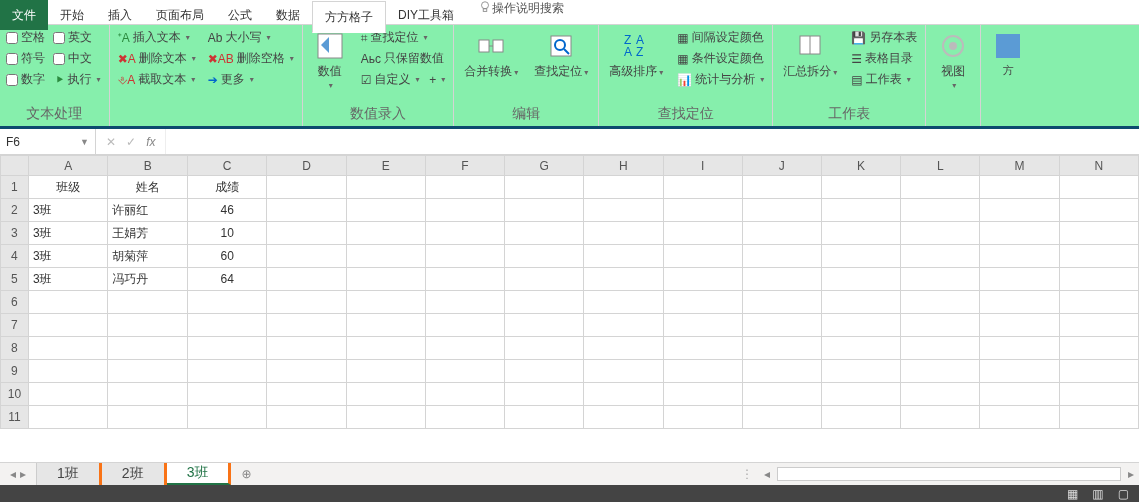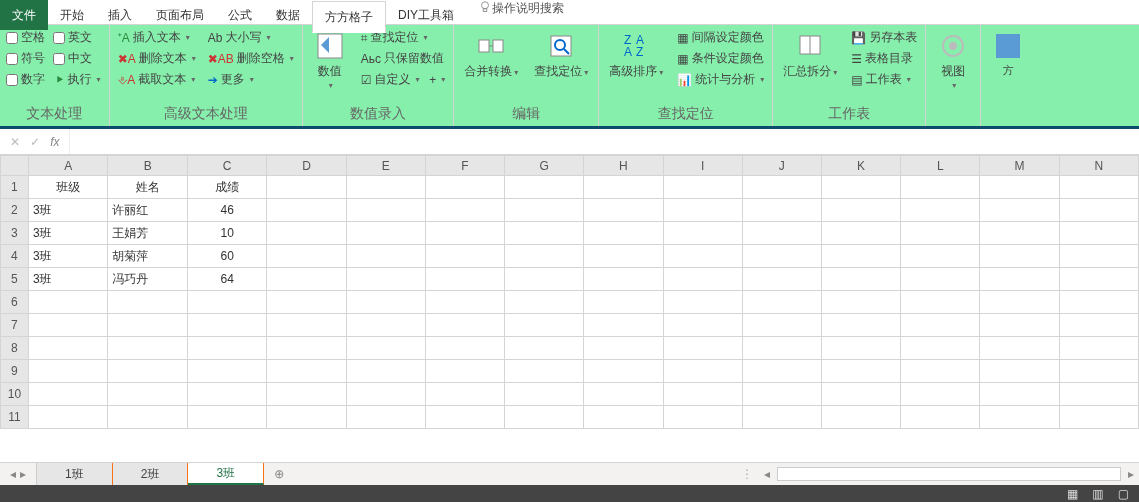--- a/index.html
+++ b/index.html
@@ -38,21 +38,21 @@
 .grid thead th{background:#e6e6e6;color:#555;text-align:center;font-size:12px;height:20px}
 .grid .rh{background:#e6e6e6;color:#555;text-align:center;width:28px}
 .grid .corner{background:#e6e6e6;width:28px}
 .colA{width:80px}.colB{width:80px}.colC{width:80px}
 .colW{width:80px}
 .hdr{font-weight:bold;text-align:center}
 .num{text-align:center}
 
 .tabsrow{position:absolute;bottom:17px;left:0;right:0;height:23px;border-top:1px solid #d4d4d4;background:#f3f2f1;display:flex;align-items:stretch}
 .tabnav{display:flex;align-items:center;gap:4px;padding:0 10px;color:#888}
-.stab{padding:0 28px;display:flex;align-items:center;border-right:1px solid #f97316;background:#e6e6e6;color:#444;cursor:pointer;font-size:12px}
+.stab{padding:0 20px;display:flex;align-items:center;border-right:3px solid #f97316;background:#e6e6e6;color:#444;cursor:pointer;font-size:14px}
 .stab.first{border-left:1px solid #ccc}
 .stab.active{background:#fff;border-bottom:2px solid #217346;color:#217346}
 .addtab{display:flex;align-items:center;padding:0 10px;color:#888;cursor:pointer}
 .splitter{margin-left:auto;display:flex;align-items:center;color:#aaa;padding-right:6px}
 .hscroll{flex:0 0 380px;display:flex;align-items:center;background:#f3f2f1}
 .hscroll .track{flex:1;height:14px;border:1px solid #ccc;background:#fff;margin:0 2px;position:relative}
 .hscroll .arrow{width:16px;text-align:center;color:#888}
 
 .status{position:absolute;bottom:0;left:0;right:0;height:17px;background:#444;color:#ddd;display:flex;align-items:center;justify-content:flex-end;gap:14px;padding:0 10px;font-size:11px}
 .status .vbtn{color:#ddd}
@@ -147,21 +147,20 @@
             <span>删除空格</span>
             <span class="tri">▾</span>
           </div>
         <div class="rbtn">
             <span style="color:#06c">➔</span>
             <span>更多</span>
             <span class="tri">▾</span>
           </div>
       </div>
     </div>
-    <div class="group-label">高级文本处理</div>
   </div>
 
   <div class="group">
     <div class="group-body">
       <div class="big">
         <span class="ico">
             <svg width="30" height="30">
               <rect x="3" y="3" width="24" height="24" fill="#fff" stroke="#888"></rect>
               <path d="M6 14 L14 6 L14 22 Z" fill="#5b9bd5"></path>
             </svg>
@@ -296,20 +295,24 @@
             </svg>
           </span>
           <span class="lbl">方</span>
         </div>
     </div>
     <div class="group-label">&nbsp;</div>
   </div>
 </div>
 
 <div class="fbar">
+  <div class="namebox">
+    <span>F6</span>
+    <span class="dd">▼</span>
+  </div>
   <div class="fxbtns">
     <span>✕</span>
     <span>✓</span>
     <span class="fx">fx</span>
   </div>
   <div class="finput"></div>
 </div>
 
 <div class="sheet-area">
 <table class="grid">

